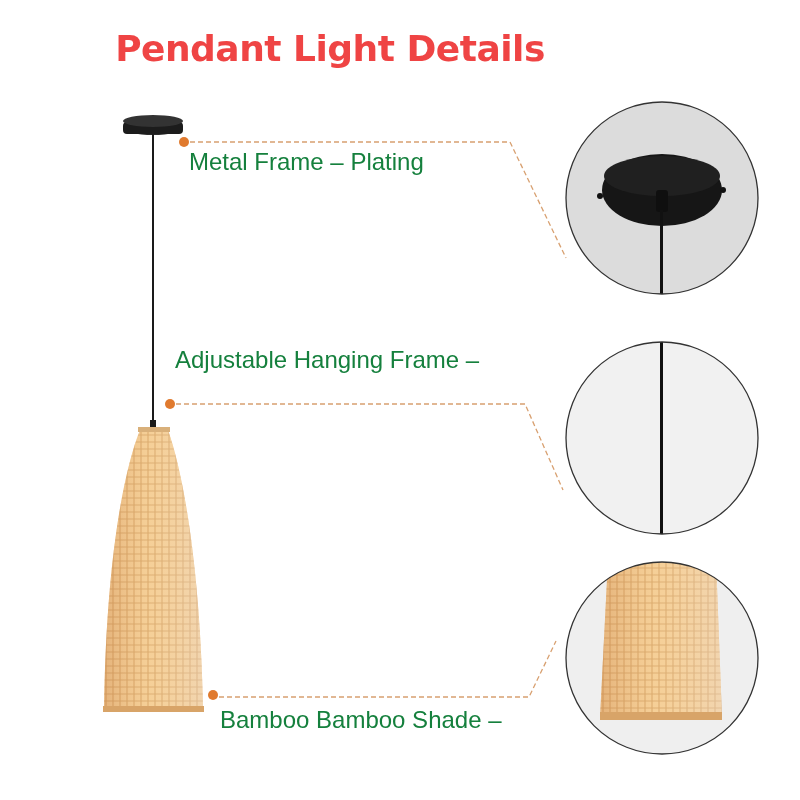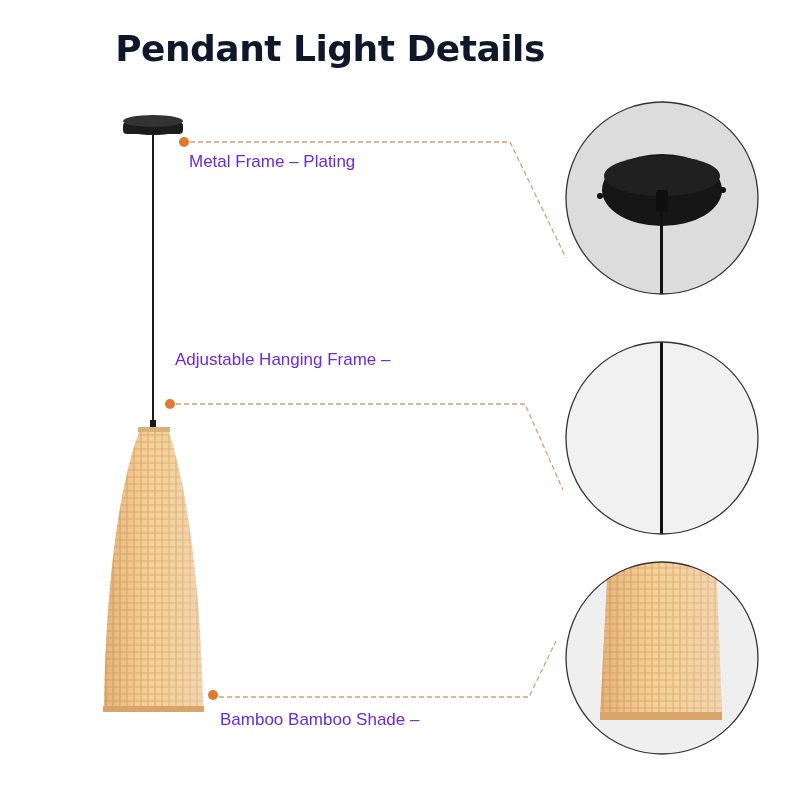--- a/index.html
+++ b/index.html
@@ -1,18 +1,18 @@
 <!DOCTYPE html>
 <html><head>
   <meta charset="utf-8">
   <style>
     html, body { margin: 0; padding: 0; }
     body { width: 800px; height: 800px; background: #ffffff; position: relative; overflow: hidden; font-family: "Liberation Sans", "DejaVu Sans", sans-serif; }
-    .title { position: absolute; left: 0; top: 28px; width: 660px; text-align: center; font-family: "DejaVu Sans", sans-serif; font-weight: bold; font-size: 36px; color: #0f172a; letter-spacing: -0.5px; }
-    .label { position: absolute; font-size: 17px; line-height: 24px; color: #6d28d9; font-family: "Liberation Sans", sans-serif; }
+    .title { position: absolute; left: 0; top: 28px; width: 660px; text-align: center; font-family: "DejaVu Sans", sans-serif; font-weight: bold; font-size: 36px; color: #ef4444; letter-spacing: -0.5px; }
+    .label { position: absolute; font-size: 24px; line-height: 24px; color: #15803d; font-family: "Liberation Sans", sans-serif; }
     .label span { display: block; }
     svg.overlay { position: absolute; left: 0; top: 0; }
   </style>
 </head>
 <body>
 
 <div class="title">Pendant Light Details</div>
 
 <svg class="overlay" width="800" height="800" viewBox="0 0 800 800">
   <defs>

